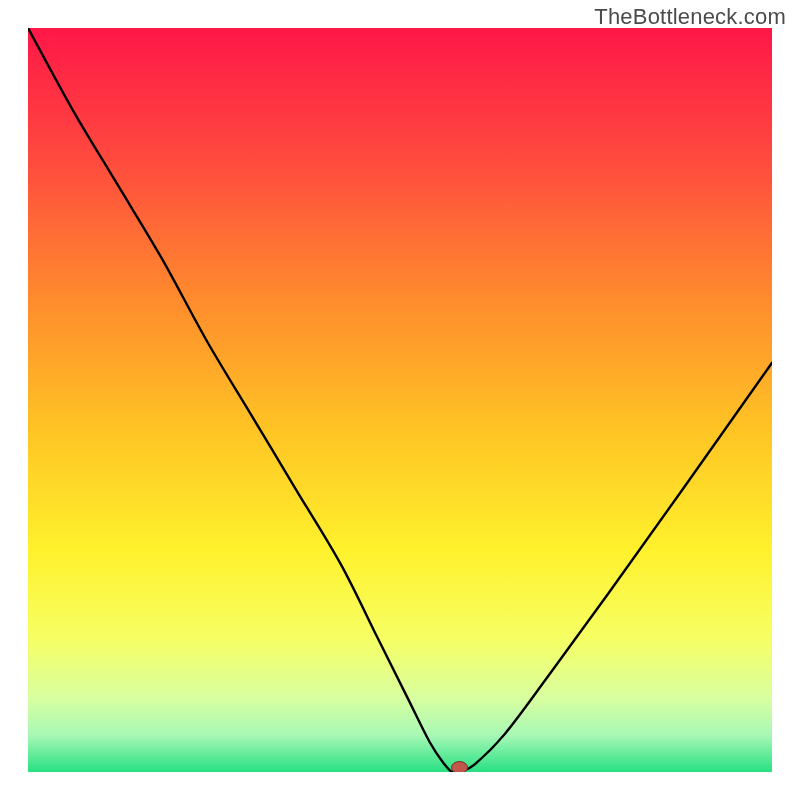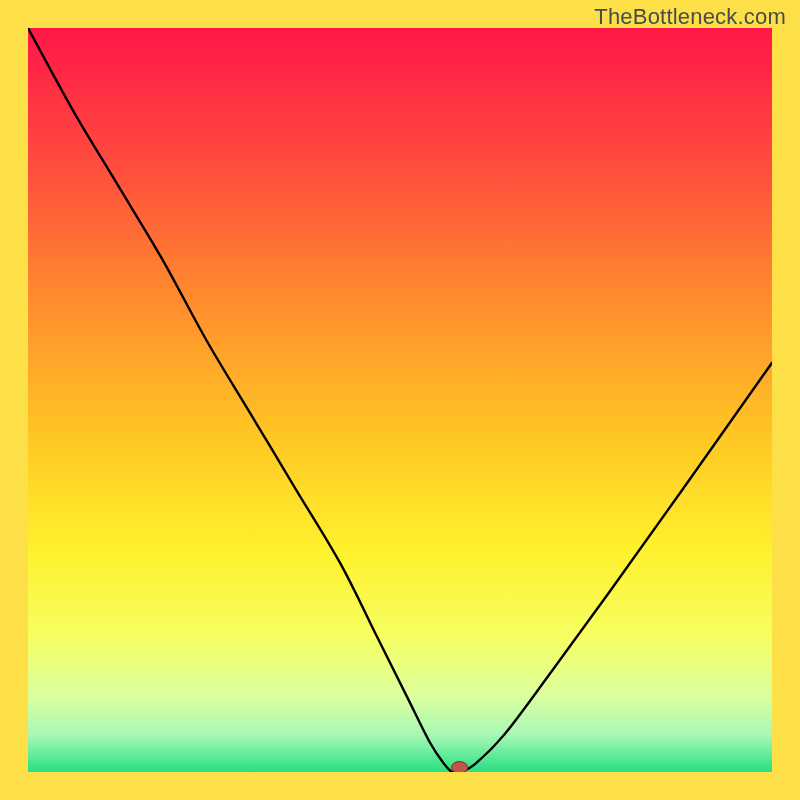--- a/index.html
+++ b/index.html
@@ -8,21 +8,21 @@
     width: 800px;
     height: 800px;
     background: #000;
     font-family: Arial, Helvetica, sans-serif;
     overflow: hidden;
   }
   .frame {
     position: relative;
     width: 800px;
     height: 800px;
-    background: #fde047;
+    background: #ffffff;
   }
   .watermark {
     position: absolute;
     top: 4px;
     right: 14px;
     color: #4b4b4b;
     font-size: 22px;
     font-weight: 500;
     letter-spacing: 0.2px;
     z-index: 10;

